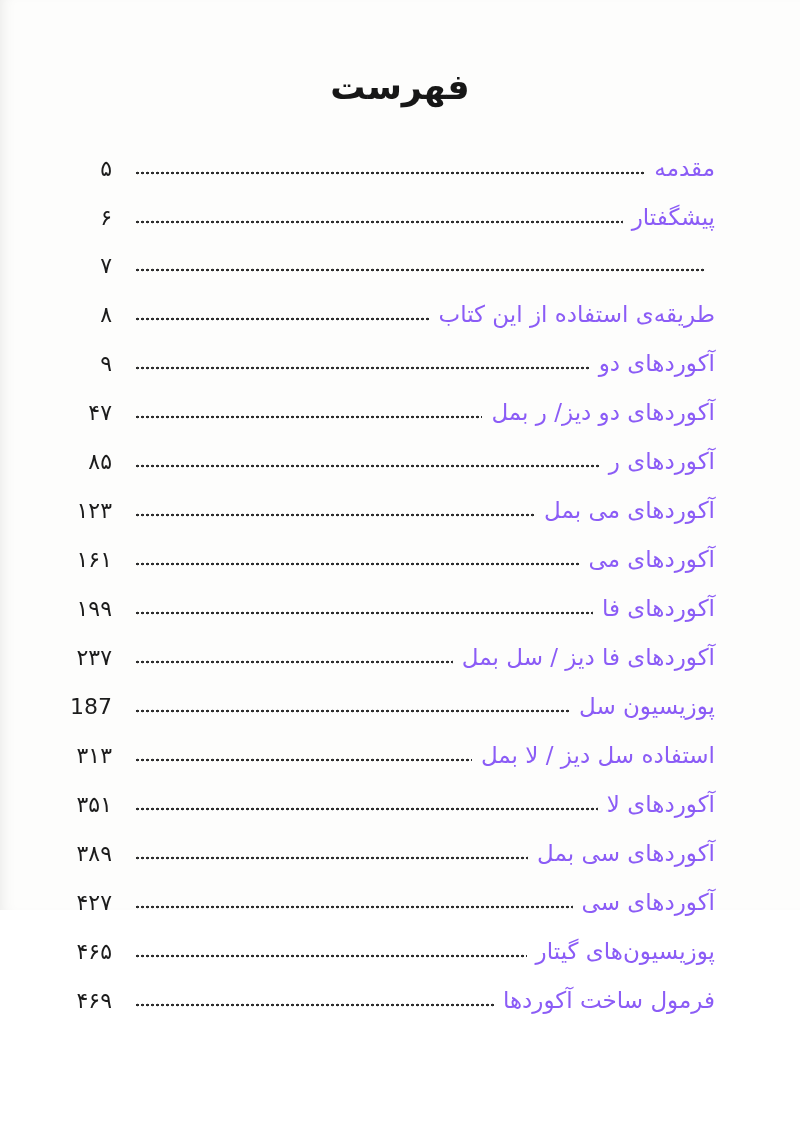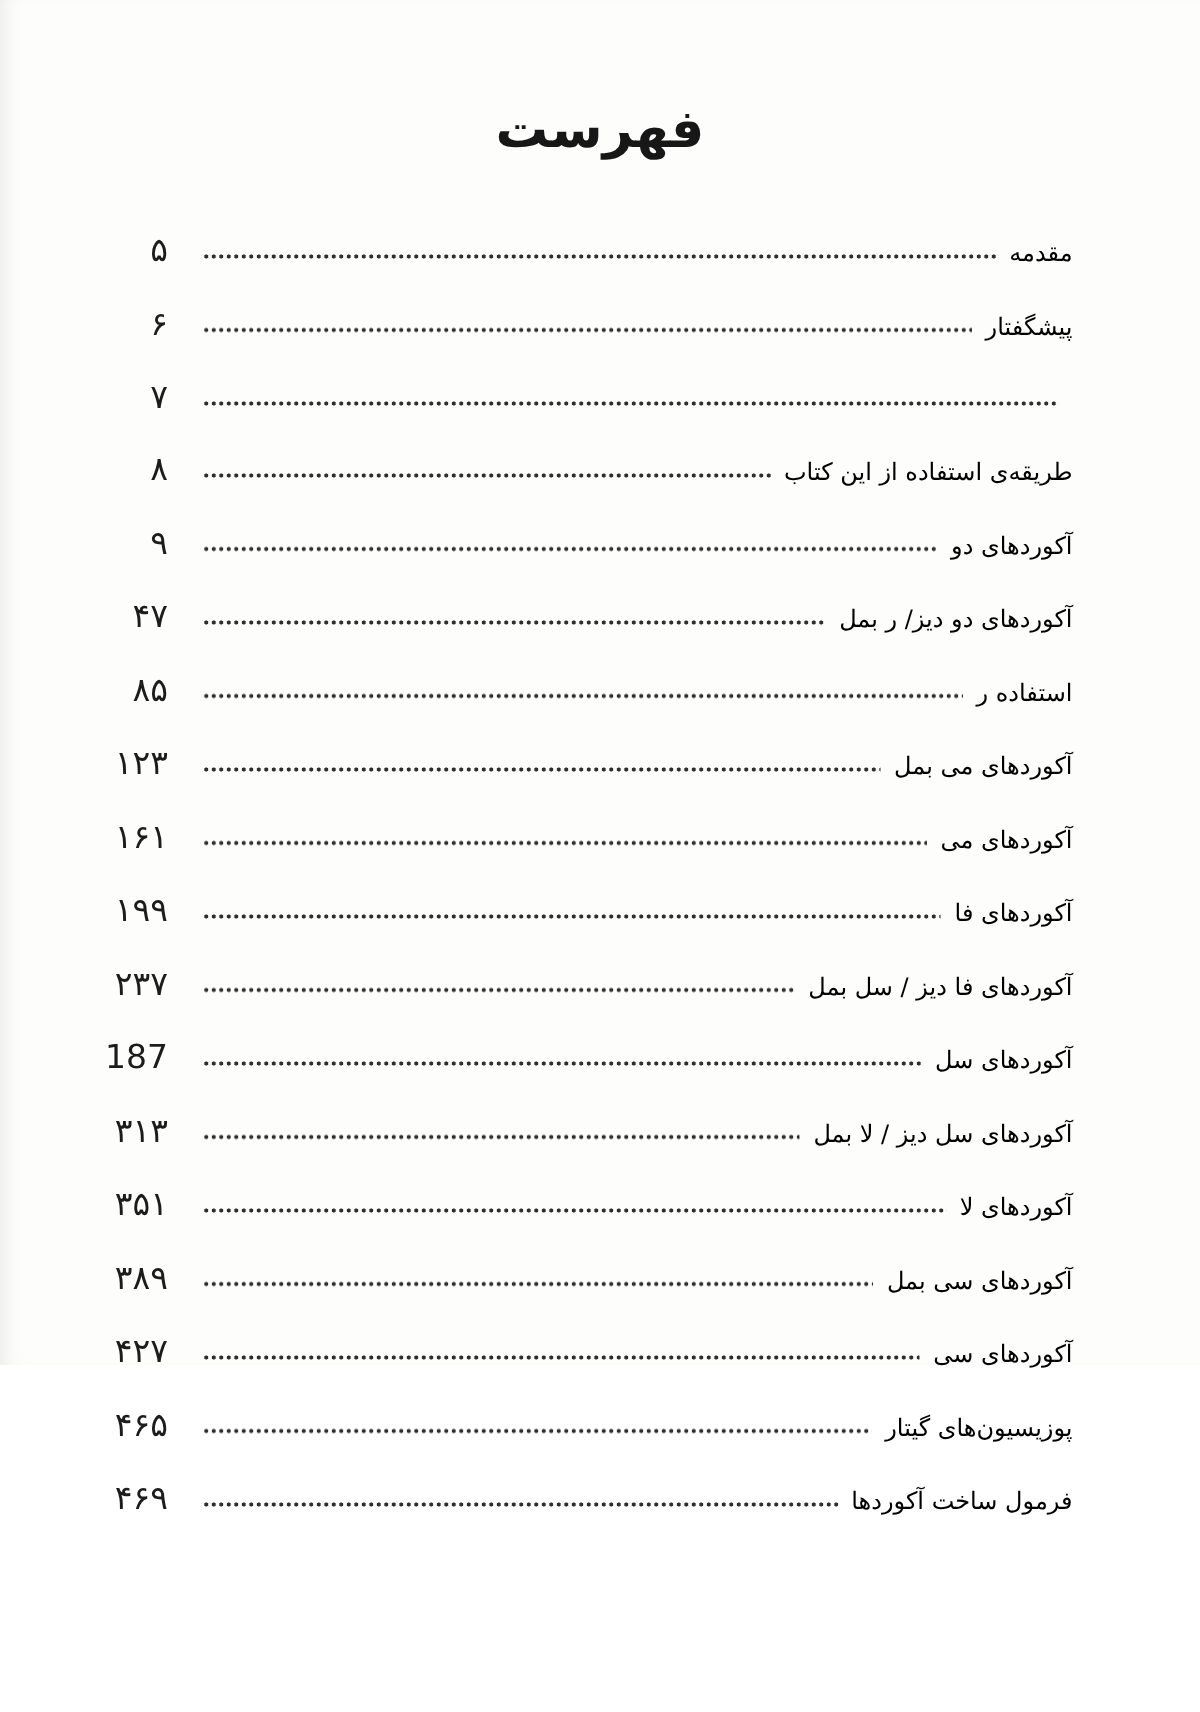--- a/index.html
+++ b/index.html
@@ -36,24 +36,24 @@
   .toc {
     margin-top: 34px;
   }
   .toc-row {
     display: flex;
     direction: rtl;
     align-items: baseline;
   }
   .entry-title {
     flex: 0 0 auto;
-    font-size: 16px;
+    font-size: 23px;
     line-height: 48px;
     white-space: nowrap;
-    color: #000000;
+    color: #8b5cf6;
   }
   .leader {
     flex: 1 1 auto;
     height: 6px;
     
     margin-right: 9px;
     margin-left: 23px;
     background-image: radial-gradient(circle, #2e2e2e 1.15px, rgba(0,0,0,0) 1.6px);
     background-size: 5px 6px;
     background-repeat: repeat-x;
@@ -105,21 +105,21 @@
     <span class="page-num">۹</span>
   </div>
 
   <div class="toc-row">
     <span class="entry-title">آکوردهای دو دیز/ ر بمل</span>
     <span class="leader"></span>
     <span class="page-num">۴۷</span>
   </div>
 
   <div class="toc-row">
-    <span class="entry-title">استفاده ر</span>
+    <span class="entry-title">آکوردهای ر</span>
     <span class="leader"></span>
     <span class="page-num">۸۵</span>
   </div>
 
   <div class="toc-row">
     <span class="entry-title">آکوردهای می بمل</span>
     <span class="leader"></span>
     <span class="page-num">۱۲۳</span>
   </div>
 
@@ -135,27 +135,27 @@
     <span class="page-num">۱۹۹</span>
   </div>
 
   <div class="toc-row">
     <span class="entry-title">آکوردهای فا دیز / سل بمل</span>
     <span class="leader"></span>
     <span class="page-num">۲۳۷</span>
   </div>
 
   <div class="toc-row">
-    <span class="entry-title">آکوردهای سل</span>
+    <span class="entry-title">پوزیسیون سل</span>
     <span class="leader"></span>
     <span class="page-num">187</span>
   </div>
 
   <div class="toc-row">
-    <span class="entry-title">آکوردهای سل دیز / لا بمل</span>
+    <span class="entry-title">استفاده سل دیز / لا بمل</span>
     <span class="leader"></span>
     <span class="page-num">۳۱۳</span>
   </div>
 
   <div class="toc-row">
     <span class="entry-title">آکوردهای لا</span>
     <span class="leader"></span>
     <span class="page-num">۳۵۱</span>
   </div>
 

